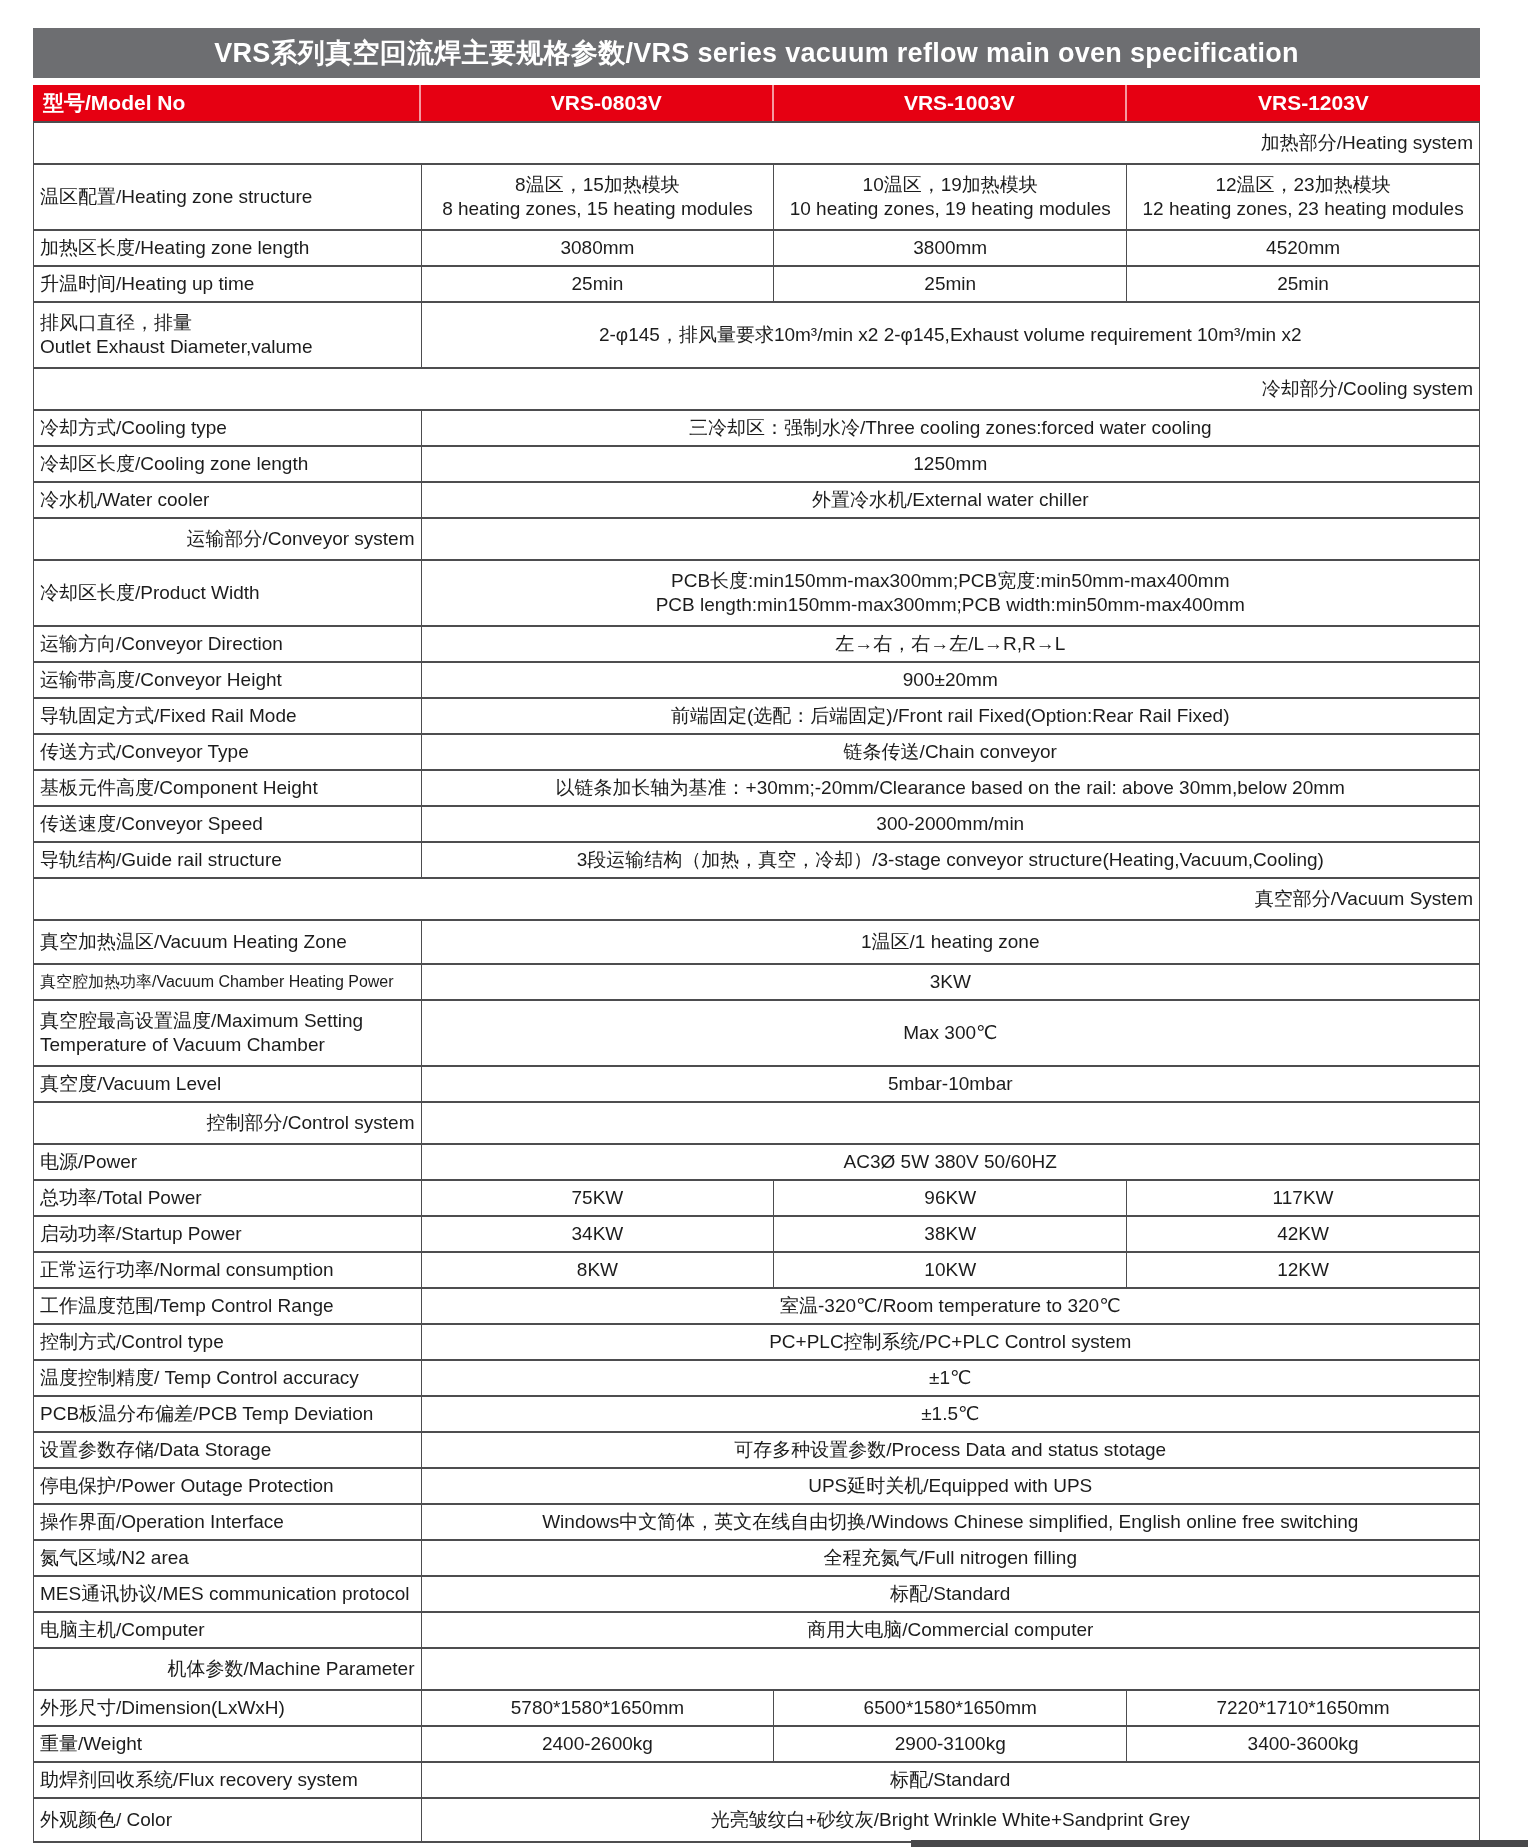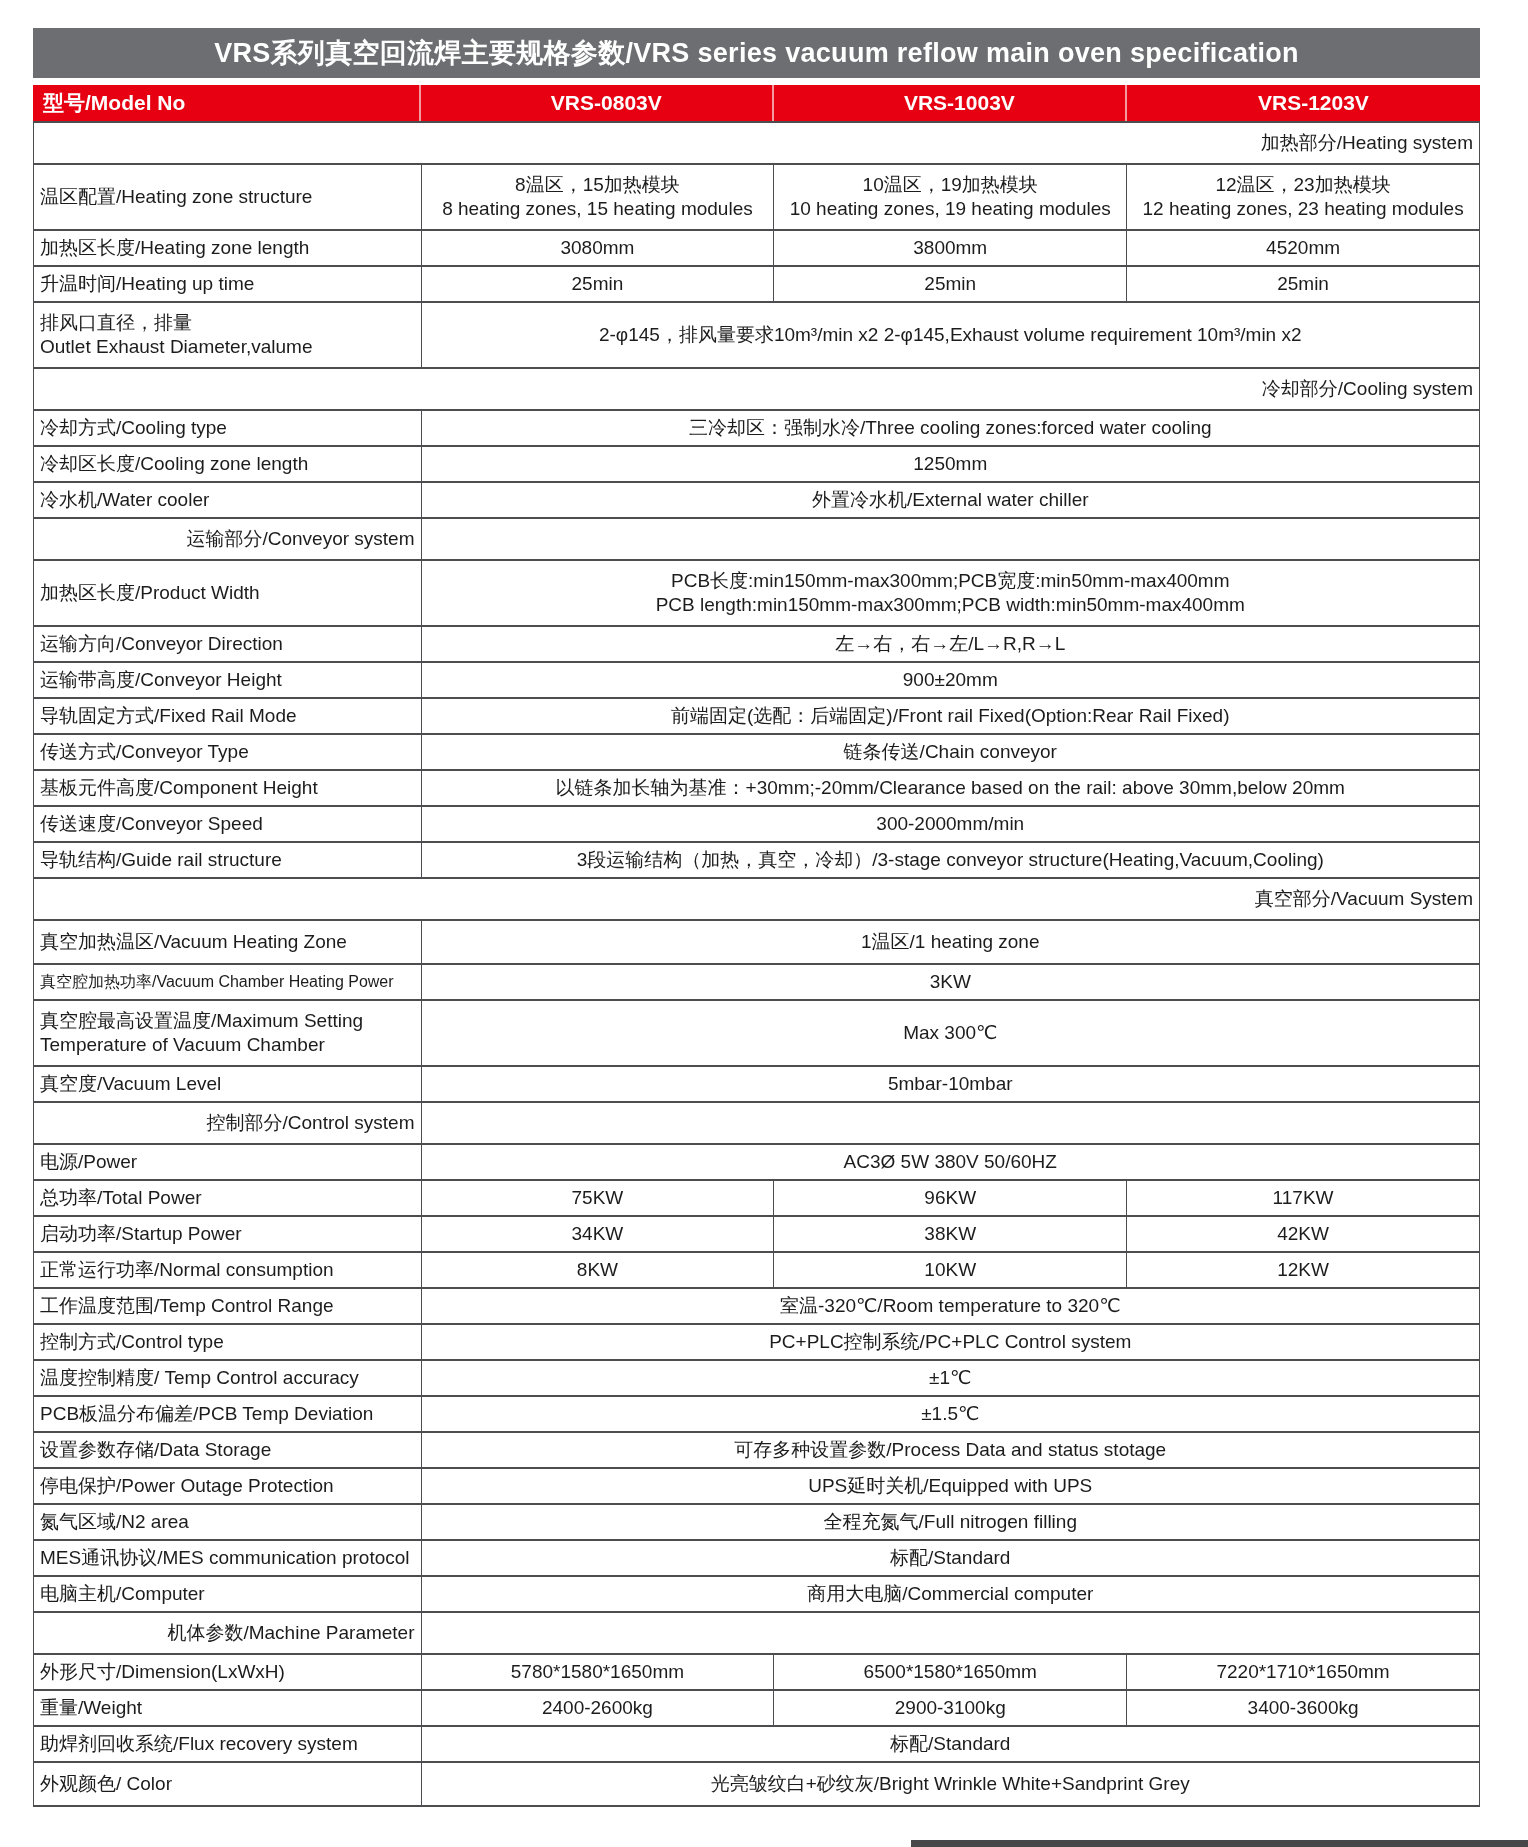--- a/index.html
+++ b/index.html
@@ -116,21 +116,21 @@
       <tr class="r-s">
         <td class="lbl">冷水机/Water cooler</td>
         <td class="val" colspan="3">外置冷水机/External water chiller</td>
       </tr>
 
       <tr class="r-sec">
         <td class="sec">运输部分/Conveyor system</td>
         <td colspan="3"></td>
       </tr>
       <tr class="r-d">
-        <td class="lbl">加热区长度/Product Width</td>
+        <td class="lbl">冷却区长度/Product Width</td>
         <td class="val" colspan="3">PCB长度:min150mm-max300mm;PCB宽度:min50mm-max400mm
 PCB length:min150mm-max300mm;PCB width:min50mm-max400mm</td>
       </tr>
       <tr class="r-s">
         <td class="lbl">运输方向/Conveyor Direction</td>
         <td class="val" colspan="3">左→右，右→左/L→R,R→L</td>
       </tr>
       <tr class="r-s">
         <td class="lbl">运输带高度/Conveyor Height</td>
         <td class="val" colspan="3">900±20mm</td>
@@ -221,20 +221,24 @@
       </tr>
       <tr class="r-s">
         <td class="lbl">设置参数存储/Data Storage</td>
         <td class="val" colspan="3">可存多种设置参数/Process Data and status stotage</td>
       </tr>
       <tr class="r-s">
         <td class="lbl">停电保护/Power Outage Protection</td>
         <td class="val" colspan="3">UPS延时关机/Equipped with UPS</td>
       </tr>
       <tr class="r-s">
+        <td class="lbl">操作界面/Operation Interface</td>
+        <td class="val" colspan="3">Windows中文简体，英文在线自由切换/Windows Chinese simplified, English online free switching</td>
+      </tr>
+      <tr class="r-s">
         <td class="lbl">氮气区域/N2 area</td>
         <td class="val" colspan="3">全程充氮气/Full nitrogen filling</td>
       </tr>
       <tr class="r-s">
         <td class="lbl">MES通讯协议/MES communication protocol</td>
         <td class="val" colspan="3">标配/Standard</td>
       </tr>
       <tr class="r-s">
         <td class="lbl">电脑主机/Computer</td>
         <td class="val" colspan="3">商用大电脑/Commercial computer</td>

